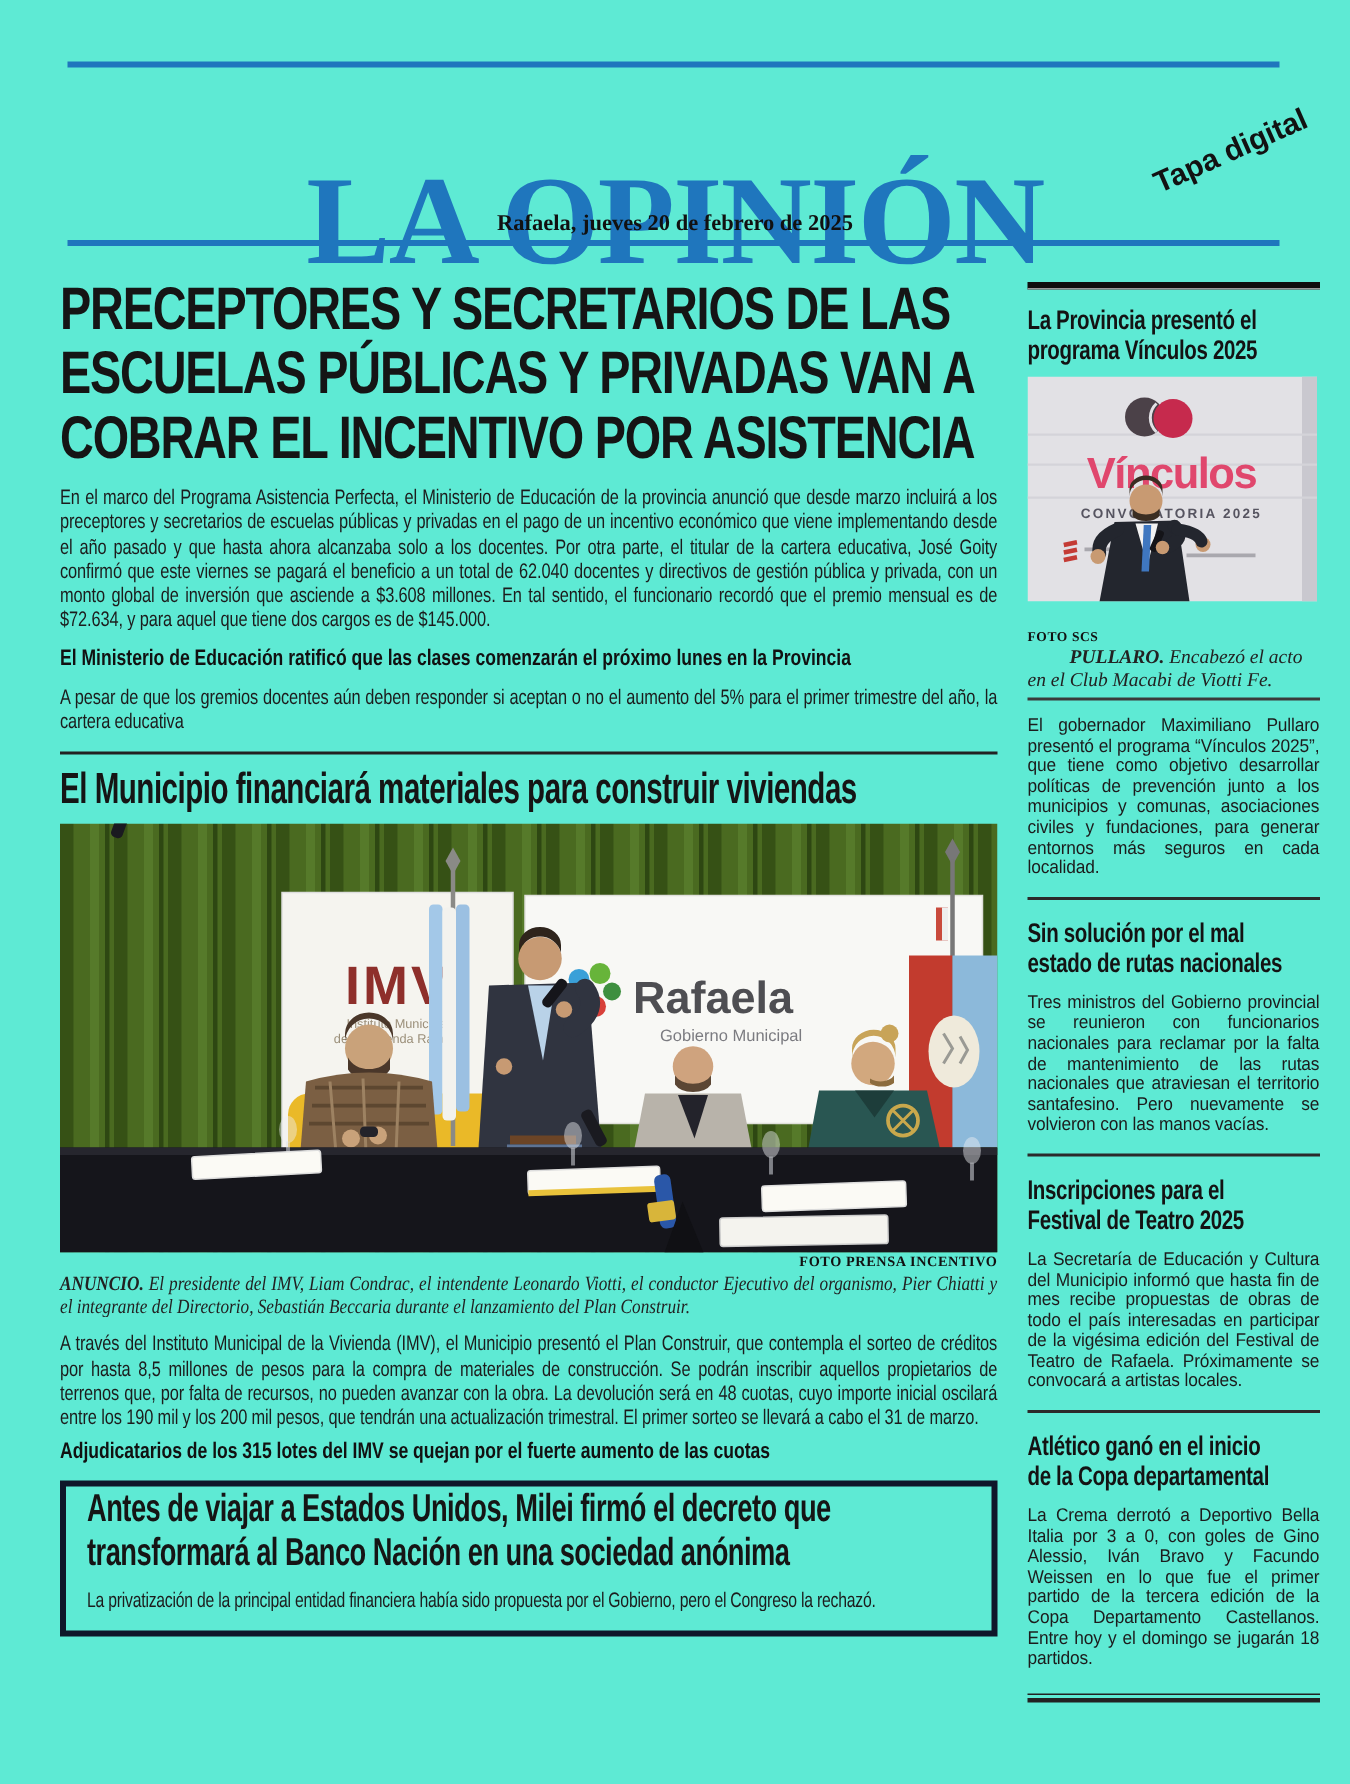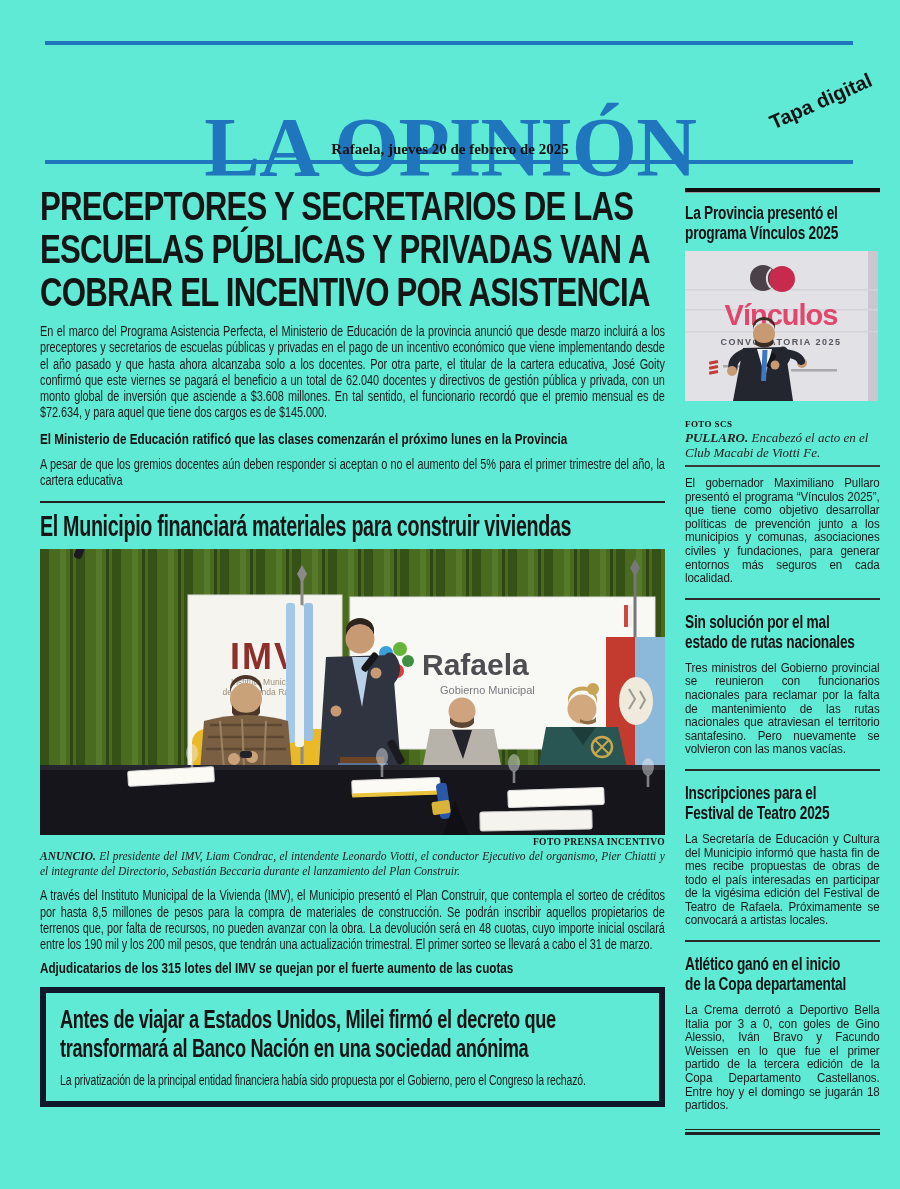--- a/index.html
+++ b/index.html
@@ -36,35 +36,35 @@
   figure{margin:6px 0 0 0;}
   .photo-main{display:block;width:625px;height:286px;}
   .credit{font-family:"Liberation Serif",serif;font-weight:bold;font-size:9.5px;letter-spacing:.4px;
       text-align:right;margin-top:2px;color:#111;}
   .caption{font-family:"Liberation Serif",serif;font-style:italic;font-size:13.5px;line-height:15px;
       text-align:justify;width:735px;transform:scaleX(.85);margin-top:1px;color:#222;}
   .caption .lead{font-weight:bold;}
   .body3{margin-top:9px;}
   .kicker{font-weight:bold;font-size:15px;line-height:18px;width:801px;transform:scaleX(.78);
       margin:6px 0 0 0;color:#111;}
-  .boxed{border:6px solid #0f172a;margin-top:10px;padding:12px 14px 13px 14px;}
+  .boxed{border:4px solid #0f172a;margin-top:10px;padding:0 14px 13px 14px;}
   .box-hl{font-weight:bold;font-size:26px;line-height:29px;letter-spacing:-.5px;color:#151515;
       white-space:nowrap;width:853px;transform:scaleX(.70);}
   .box-deck{font-size:14px;letter-spacing:-.2px;white-space:nowrap;width:796px;transform:scaleX(.75);
       margin-top:9px;color:#1c1c1c;}
   
   .sb-rule-top{height:4px;background:#0f0f0f;border-bottom:1px solid #9a9a9a;margin:5px 0 10px 0;}
   .sb-title{font-weight:bold;font-size:18px;line-height:20px;letter-spacing:-.3px;color:#131313;
       white-space:nowrap;width:257px;transform:scaleX(.76);}
   .photo-side{display:block;width:193px;height:150px;margin-top:8px;}
   .sb-credit{font-family:"Liberation Serif",serif;font-weight:bold;font-size:9px;letter-spacing:.4px;
       text-align:left;margin-top:18px;color:#111;}
   .sb-caption{font-family:"Liberation Serif",serif;font-style:italic;font-size:13px;line-height:14.5px;
       margin-top:2px;color:#222;}
-  .sb-caption .lead{font-weight:bold;}
+  .sb-caption .lead{font-weight:bold;margin-left:28px;}
   .sb-caption-rule{height:0;border-bottom:2px solid #3a3a3a;margin:5px 0 0 0;}
   .sb-body{font-size:12.3px;line-height:13.6px;letter-spacing:-.1px;text-align:justify;
       width:207px;transform:scaleX(.94);margin:10px 0 0 0;color:#1c1c1c;}
   .sb-rule{height:2px;background:#2b2b2b;margin:12px 0;}
   .sb-rule-double{height:2px;border-top:1px solid #222;border-bottom:3px solid #222;margin-top:16px;}
   .sb-title-block{margin-top:2px;}
 </style>
 </head>
 <body>
 

